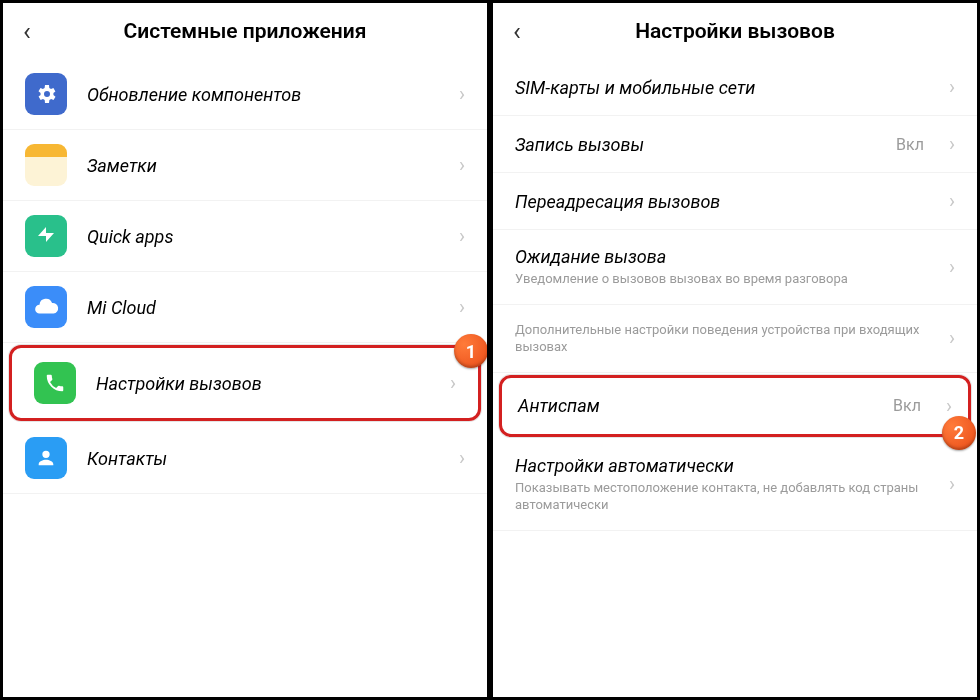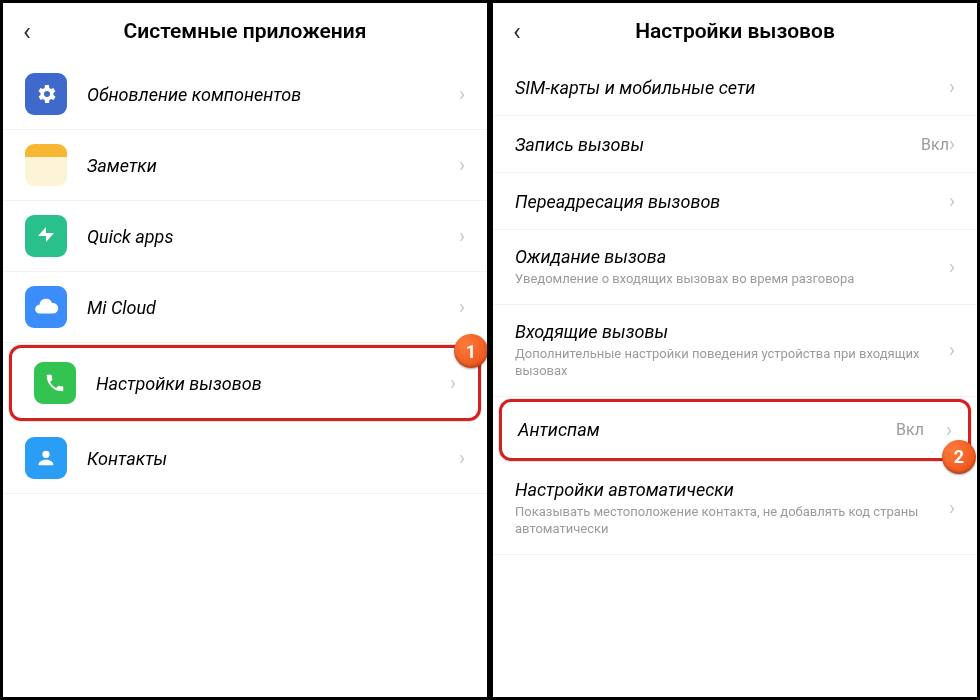--- a/index.html
+++ b/index.html
@@ -77,21 +77,21 @@
       font-style: italic;
     }
     .row .sublabel {
       font-size: 13px;
       color: #9b9b9b;
       line-height: 1.35;
     }
     .row .value {
       font-size: 16px;
       color: #9b9b9b;
-      margin-right: 0;
+      margin-right: 25px;
     }
     .row .chevron {
       font-size: 20px;
       color: #c8c8c8;
     }
     .highlight {
       border: 3px solid #d32020;
       border-radius: 12px;
       box-shadow: 0 0 0 1px rgba(0,0,0,.1);
       margin: 2px 6px;
@@ -234,34 +234,33 @@
     <div class="row">
       <div class="text">
           <span class="label">Переадресация вызовов</span>
         </div>
       <span class="chevron">›</span>
     </div>
 
     <div class="row">
       <div class="text">
         <span class="label">Ожидание вызова</span>
-        <span class="sublabel">Уведомление о входящих вызовах во время разговора</span>
-      </div>
-      <span class="chevron">›</span>
-    </div>
-
-    <div class="row">
-      <div class="text">
-        <span class="label">Входящие вызовы</span>
+        <span class="sublabel">Уведомление о вызовов вызовах во время разговора</span>
+      </div>
+      <span class="chevron">›</span>
+    </div>
+
+    <div class="row">
+      <div class="text">
         <span class="sublabel">Дополнительные настройки поведения устройства при входящих вызовах</span>
       </div>
       <span class="chevron">›</span>
     </div>
 
-    <div class="row highlight" style="position:relative;gap:22px;">
+    <div class="row highlight" style="position:relative;">
       <div class="text">
           <span class="label">Антиспам</span>
         </div>
       <span class="value">Вкл</span>
       <span class="chevron">›</span>
       <div class="badge" style="bottom:-16px; right:-8px;">
           <span>2</span>
         </div>
     </div>
 

